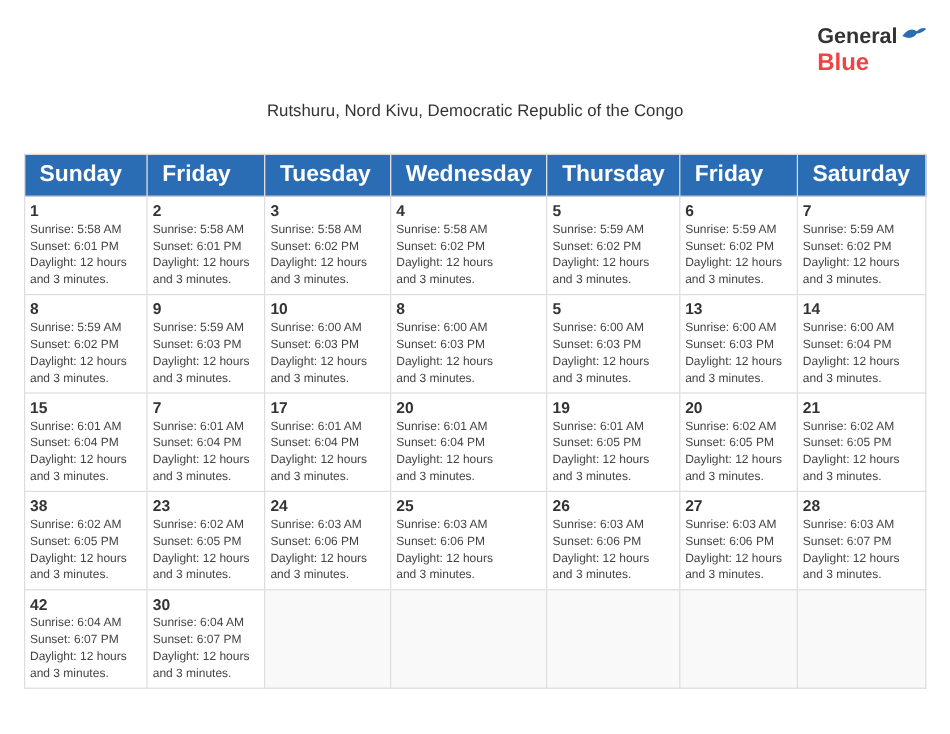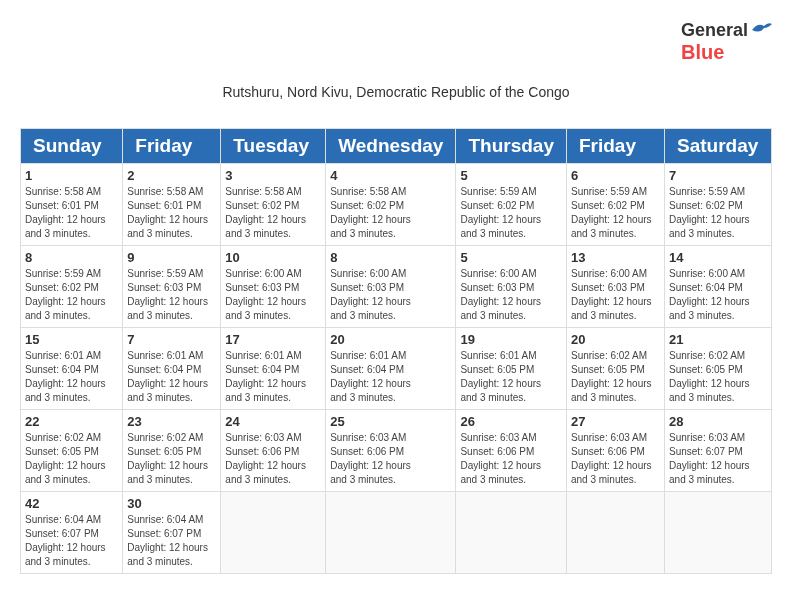--- a/index.html
+++ b/index.html
@@ -262,21 +262,21 @@
         <td>
           <span class="day-number">21</span>
           <div class="day-info" style="white-space: pre-line;">Sunrise: 6:02 AM
 Sunset: 6:05 PM
 Daylight: 12 hours
 and 3 minutes.</div>
         </td>
       </tr>
       <tr>
         <td>
-          <span class="day-number">22</span>
+          <span class="day-number">38</span>
           <div class="day-info" style="white-space: pre-line;">Sunrise: 6:02 AM
 Sunset: 6:05 PM
 Daylight: 12 hours
 and 3 minutes.</div>
         </td>
         <td>
           <span class="day-number">23</span>
           <div class="day-info" style="white-space: pre-line;">Sunrise: 6:02 AM
 Sunset: 6:05 PM
 Daylight: 12 hours

